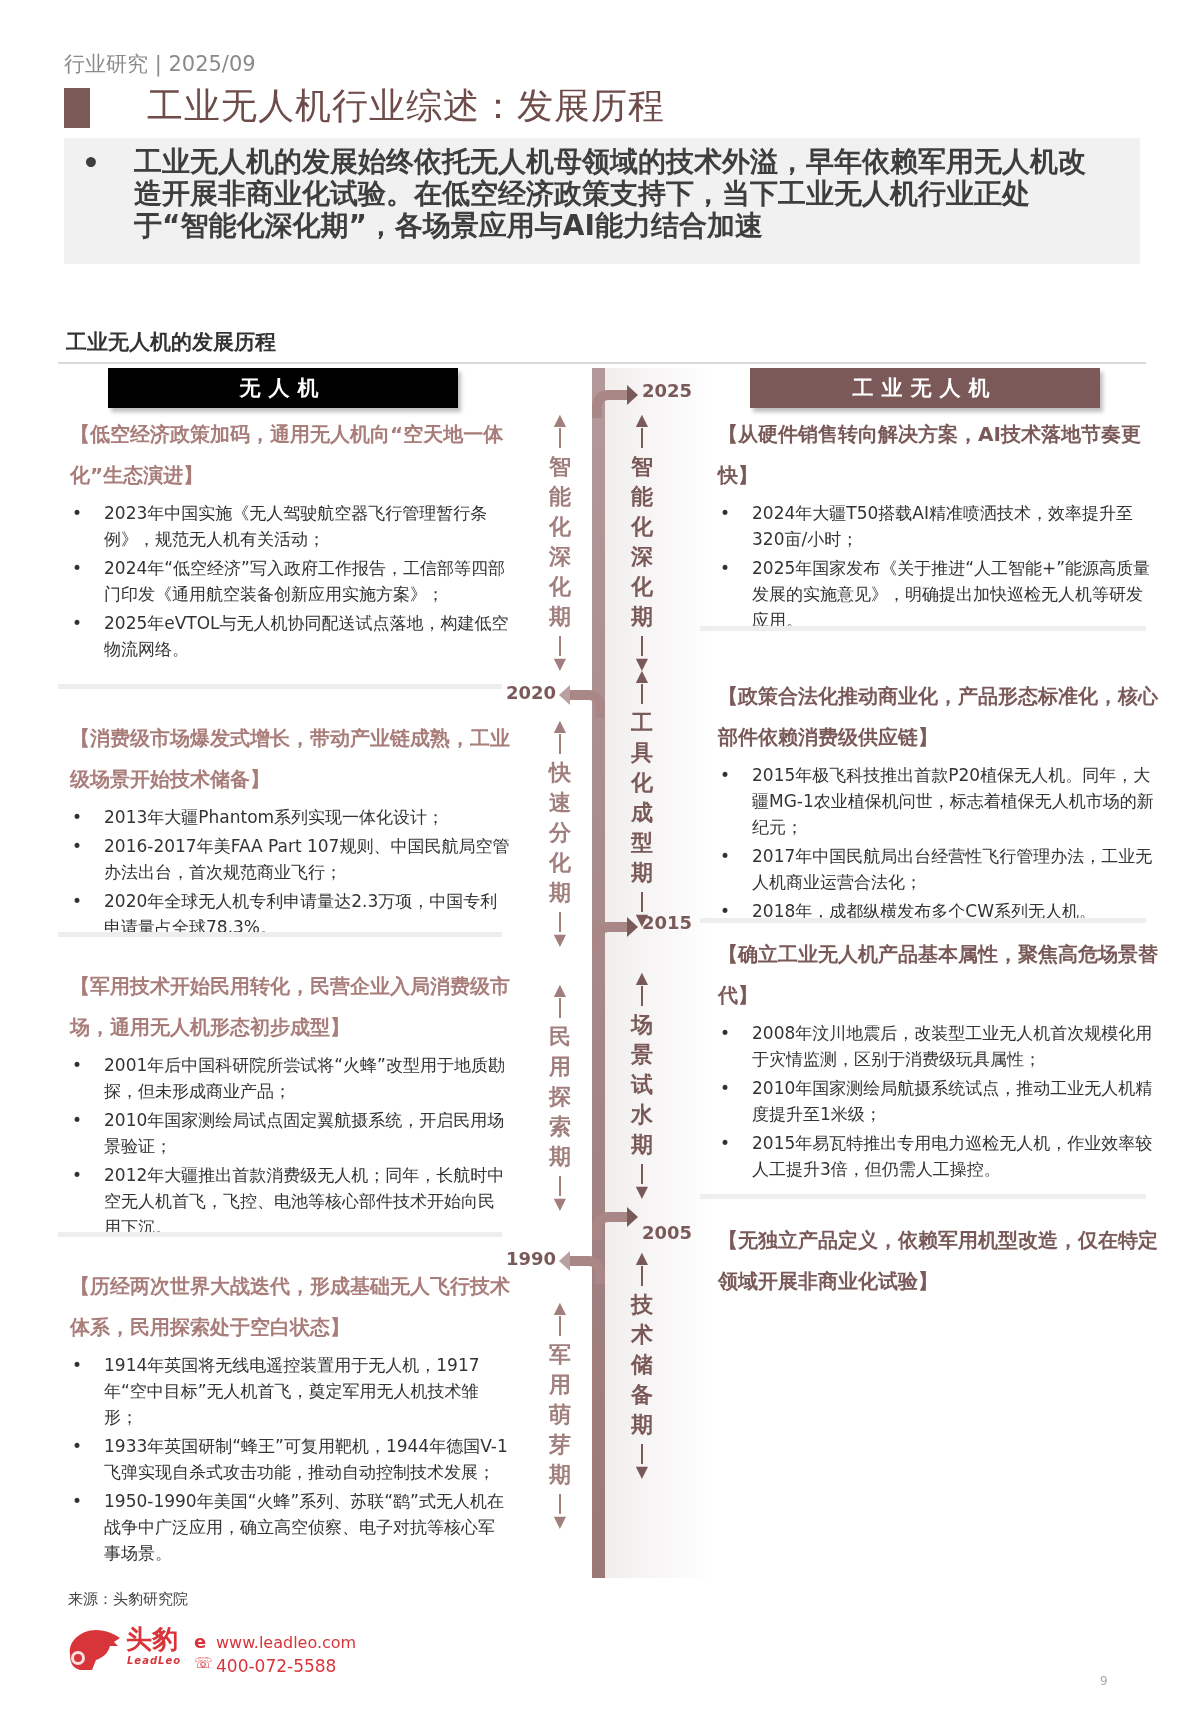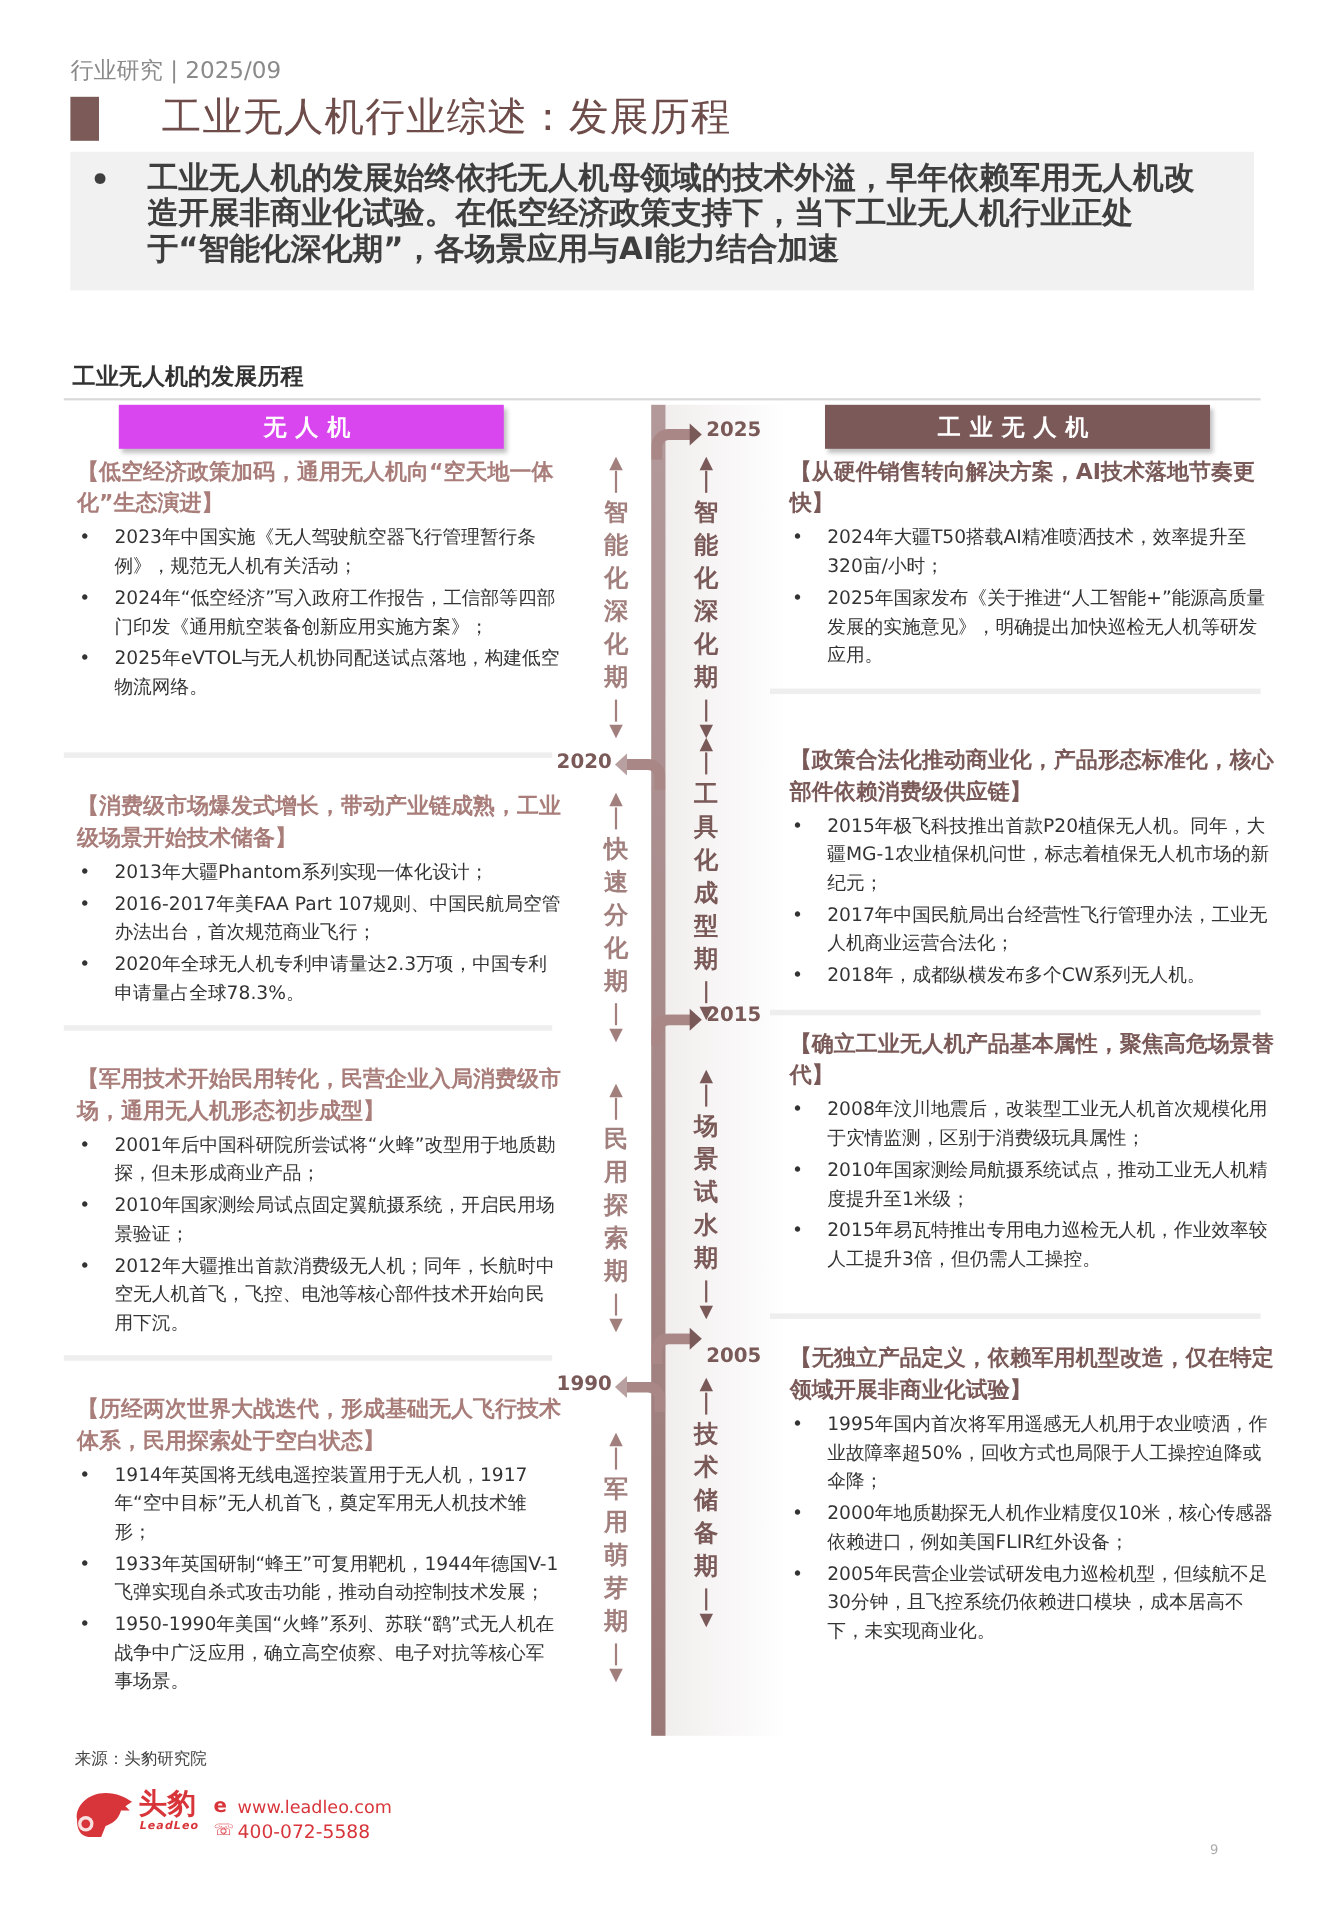--- a/index.html
+++ b/index.html
@@ -16,27 +16,27 @@
   }
   .summary .bullet { position: absolute; left: 18px; top: 10px; font-size: 28px; }
   .section-title { position: absolute; left: 66px; top: 328px; font-size: 21px; font-weight: bold; color: #333; }
   .section-rule { position: absolute; left: 58px; top: 362px; width: 1088px; height: 2px; background: #d9d9d9; }
 
   .col-header {
     position: absolute; height: 40px; color: #fff; font-size: 21px; font-weight: bold;
     text-align: center; line-height: 40px; letter-spacing: 8px;
     box-shadow: 3px 4px 4px rgba(0,0,0,0.25);
   }
-  .col-header.left { left: 108px; top: 368px; width: 350px; background: #d946ef; }
+  .col-header.left { left: 108px; top: 368px; width: 350px; background: #000000; }
   .col-header.right { left: 750px; top: 368px; width: 350px; background: #7a5958; }
 
   .card { position: absolute; width: 440px; }
   .card.left { left: 70px; }
   .card.right { left: 718px; }
-  .card-title { font-size: 20px; line-height: 29px; font-weight: bold; color: #a87d7a; margin-bottom: 4px; }
+  .card-title { font-size: 20px; line-height: 41px; font-weight: bold; color: #a87d7a; margin-bottom: 4px; }
   .card.right .card-title { color: #7a5a58; }
   .card ul { list-style: none; }
   .card li { position: relative; padding-left: 34px; font-size: 17px; line-height: 26px; color: #333; margin-bottom: 3px; }
   .card li::before { content: "•"; position: absolute; left: 2px; top: 0; }
 
   .sep { position: absolute; height: 5px; background: #eeeeee; }
   .sep.left { left: 58px; width: 444px; }
   .sep.right { left: 700px; width: 446px; }
 
   .axis { position: absolute; left: 592px; top: 368px; width: 13px; height: 1210px;
@@ -228,25 +228,20 @@
   <ul>
     <li>2008年汶川地震后，改装型工业无人机首次规模化用于灾情监测，区别于消费级玩具属性；</li>
     <li>2010年国家测绘局航摄系统试点，推动工业无人机精度提升至1米级；</li>
     <li>2015年易瓦特推出专用电力巡检无人机，作业效率较人工提升3倍，但仍需人工操控。</li>
   </ul>
 </div>
 <div class="sep right" style="top:1194px;"></div>
 
 <div class="card right" style="top:1220px;">
   <div class="card-title">【无独立产品定义，依赖军用机型改造，仅在特定领域开展非商业化试验】</div>
-  <ul>
-    <li>1995年国内首次将军用遥感无人机用于农业喷洒，作业故障率超50%，回收方式也局限于人工操控迫降或伞降；</li>
-    <li>2000年地质勘探无人机作业精度仅10米，核心传感器依赖进口，例如美国FLIR红外设备；</li>
-    <li>2005年民营企业尝试研发电力巡检机型，但续航不足30分钟，且飞控系统仍依赖进口模块，成本居高不下，未实现商业化。</li>
-  </ul>
 </div>
 
 <div class="source">来源：头豹研究院</div>
 <svg class="logo" viewBox="0 0 60 48">
   <path d="M8 30 C6 18 18 6 34 6 C44 6 52 10 58 14 L52 18 L56 22 L48 22 C46 30 40 34 34 36 L30 46 L18 46 C10 44 8 38 8 30 Z" fill="#d8353b"></path>
   <circle cx="16" cy="34" r="7" fill="#fff" opacity="0.85"></circle>
   <circle cx="16" cy="34" r="4" fill="#d8353b"></circle>
 </svg>
 <div class="brand-cn">头豹</div>
 <div class="brand-en">LeadLeo</div>

